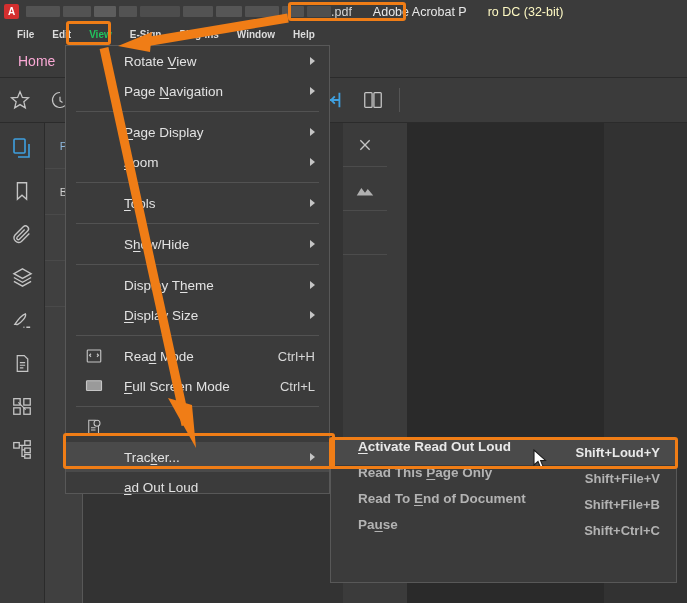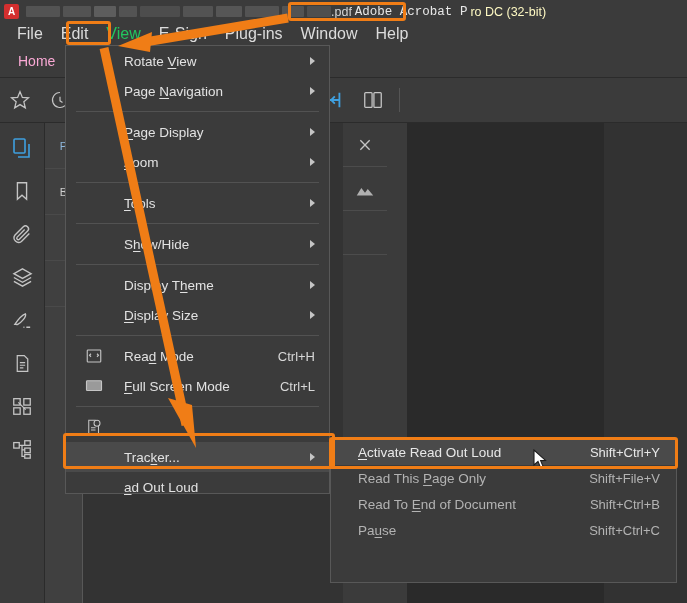--- a/index.html
+++ b/index.html
@@ -24,32 +24,31 @@
     color: #fff; font-size: 10px; font-weight: bold; line-height: 1;
   }
   .redacted { display: flex; align-items: center; gap: 3px; }
   .redacted i {
     display: block; height: 11px; background: #535353; border-radius: 1px;
   }
   .title-ext { color: #d6d6d6; font-size: 12.5px; }
   .title-rest { color: #fef9c3; font-size: 12.5px; }
   .title-hl {
     color: #e8e8e8; font-size: 12.5px;
-    padding: 1px 3px;
-    font-family: Liberation Mono, monospace;
+    padding: 1px 21px;
   }
 
   
   .menubar {
     position: absolute; left: 0; top: 23px; width: 687px; height: 22px;
     background: #3b3b3b;
     display: flex; align-items: center; padding-left: 8px;
   }
   .menubar .mi {
-    color: #dcdcdc; font-size: 16px; padding: 2px 9px; white-space: nowrap;
+    color: #dcdcdc; font-size: 10px; padding: 2px 9px; white-space: nowrap; font-weight: bold;
   }
 
   
   .tabstrip {
     position: absolute; left: 0; top: 45px; width: 687px; height: 33px;
     background: #3b3b3b; border-bottom: 1px solid #2b2b2b;
     display: flex; align-items: center;
   }
   .tab-home {
     color: #f9a8d4; font-size: 14px; padding: 0 18px; line-height: 33px;
@@ -145,22 +144,22 @@
   .dd-item.hl { background: #4a4a4a; }
   u { text-underline-offset: 2px; }
 
   
   .submenu {
     position: absolute; left: 330px; top: 438px; width: 347px; height: 145px;
     background: #3b3b3b; border: 1px solid #585858;
     z-index: 32;
   }
   .sm-item {
-    position: relative; height: 26px; display: flex; align-items: center;
-    padding-left: 27px; color: #b3b3b3; font-size: 13.5px;
+    position: relative; height: 26px; display: flex; 
+    padding-left: 27px; color: #b3b3b3; font-size: 13.5px; font-weight: bold;
   }
   .sm-item.enabled { color: #e8e8e8; background: #4a4a4a; }
   .sm-item .accel {
     position: absolute; right: 16px; top: 50%; transform: translateY(-50%);
     font-size: 13px;
   }
   .sm-item.enabled .accel { color: #e8e8e8; }
 
   
   .anno { position: absolute; left: 0; top: 0; width: 687px; height: 603px; pointer-events: none; z-index: 60; }
@@ -436,29 +435,29 @@
     </div>
 
     <div class="dd-item">
       <span><u>a</u><span>d Out Loud</span></span>
     </div>
   </div>
 
   <div class="submenu">
     <div class="sm-item enabled">
       <span><u>A</u><span>ctivate Read Out Loud</span></span>
-      <span class="accel">Shift+Ctrl+Y</span>
+      <span class="accel">Shift+Loud+Y</span>
     </div>
     <div class="sm-item">
       <span><span>Read This </span><u>P</u><span>age Only</span></span>
       <span class="accel">Shift+File+V</span>
     </div>
     <div class="sm-item">
       <span><span>Read To </span><u>E</u><span>nd of Document</span></span>
-      <span class="accel">Shift+Ctrl+B</span>
+      <span class="accel">Shift+File+B</span>
     </div>
     <div class="sm-item">
       <span><span>Pa</span><u>u</u><span>se</span></span>
       <span class="accel">Shift+Ctrl+C</span>
     </div>
   </div>
 
   <div class="cursor" style="left:533px; top:449px;">
     <svg width="16" height="22" viewBox="0 0 16 22">
       <path d="M1 1 L1 16 L5 12.5 L7.5 18.5 L10 17.3 L7.6 11.6 L12.5 11.4 Z" fill="#ffffff" stroke="#1c1c1c" stroke-width="1.1"></path>

